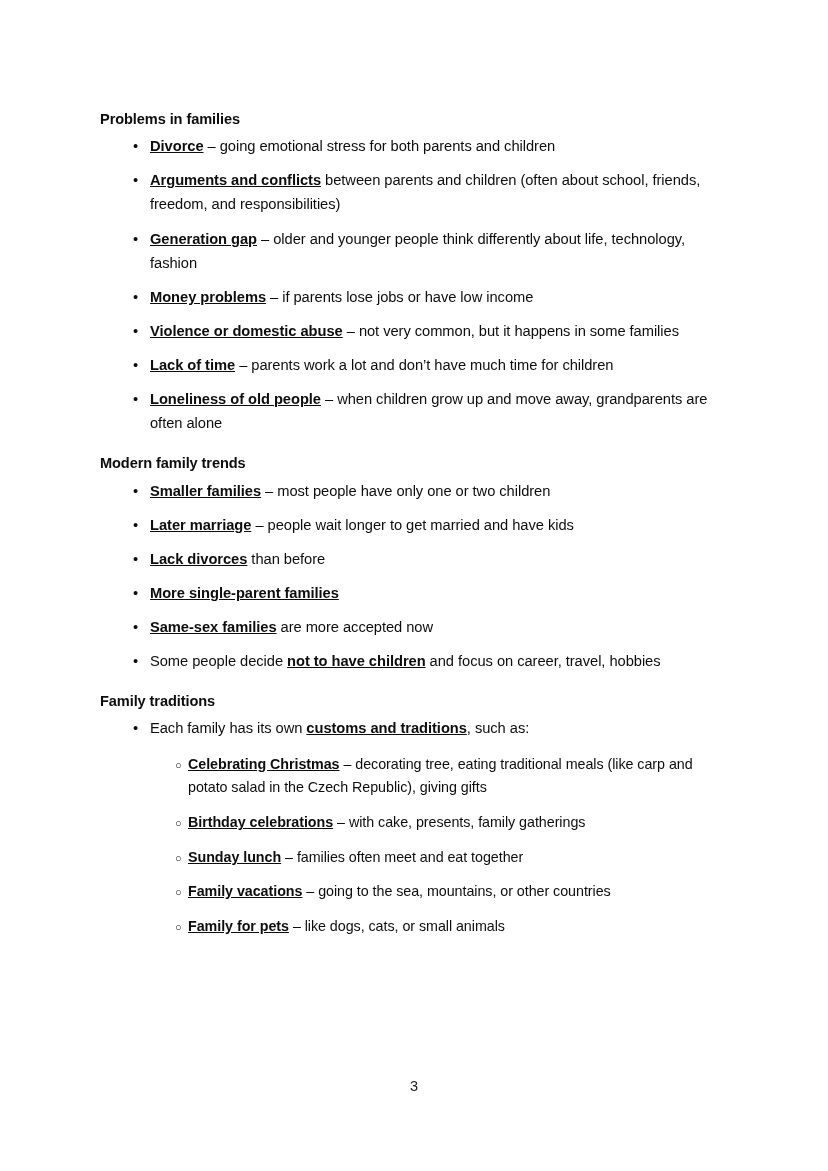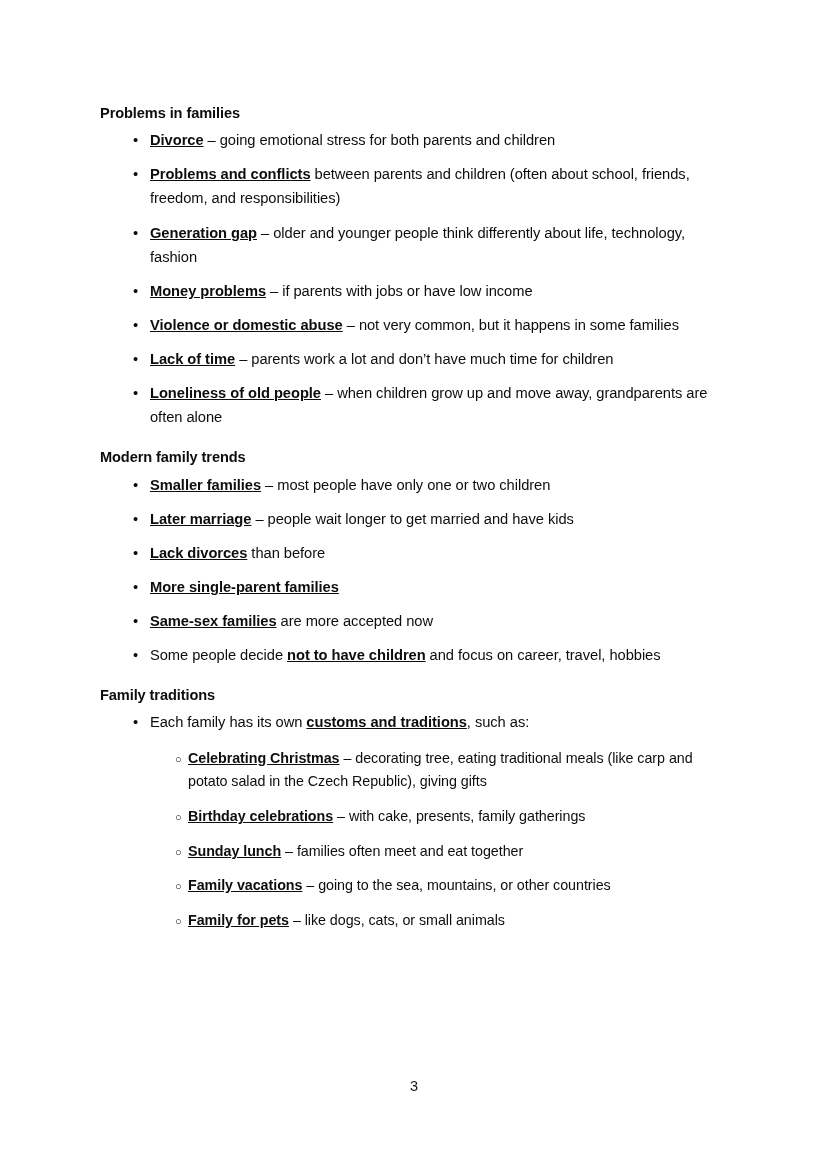--- a/index.html
+++ b/index.html
@@ -17,21 +17,21 @@
     width: 828px;
     height: 1171px;
     background: #ffffff;
     margin: 0 auto;
     overflow: hidden;
     box-sizing: border-box;
   }
   .content {
     position: absolute;
     left: 100px;
-    top: 104px;
+    top: 110px;
     width: 632px;
   }
   .section-heading {
     font-size: 14.6px;
     font-weight: bold;
     line-height: 1.25;
     letter-spacing: -0.1px;
     color: #0d0d0d;
     margin: 0 0 6px 0;
     padding: 0;
@@ -111,29 +111,29 @@
   <div class="content">
 
     <h2 class="section-heading">Problems in families</h2>
     <ul class="bullets">
       <li>
         <span class="bullet-marker">•</span>
         <b>Divorce</b><span> – going emotional stress for both parents and children</span>
       </li>
       <li>
         <span class="bullet-marker">•</span>
-        <b>Problems and conflicts</b><span> between parents and children (often about school, friends, freedom, and responsibilities)</span>
+        <b>Arguments and conflicts</b><span> between parents and children (often about school, friends, freedom, and responsibilities)</span>
       </li>
       <li>
         <span class="bullet-marker">•</span>
         <b>Generation gap</b><span> – older and younger people think differently about life, technology, fashion</span>
       </li>
       <li>
         <span class="bullet-marker">•</span>
-        <b>Money problems</b><span> – if parents with jobs or have low income</span>
+        <b>Money problems</b><span> – if parents lose jobs or have low income</span>
       </li>
       <li>
         <span class="bullet-marker">•</span>
         <b>Violence or domestic abuse</b><span> – not very common, but it happens in some families</span>
       </li>
       <li>
         <span class="bullet-marker">•</span>
         <b>Lack of time</b><span> – parents work a lot and don’t have much time for children</span>
       </li>
       <li>

